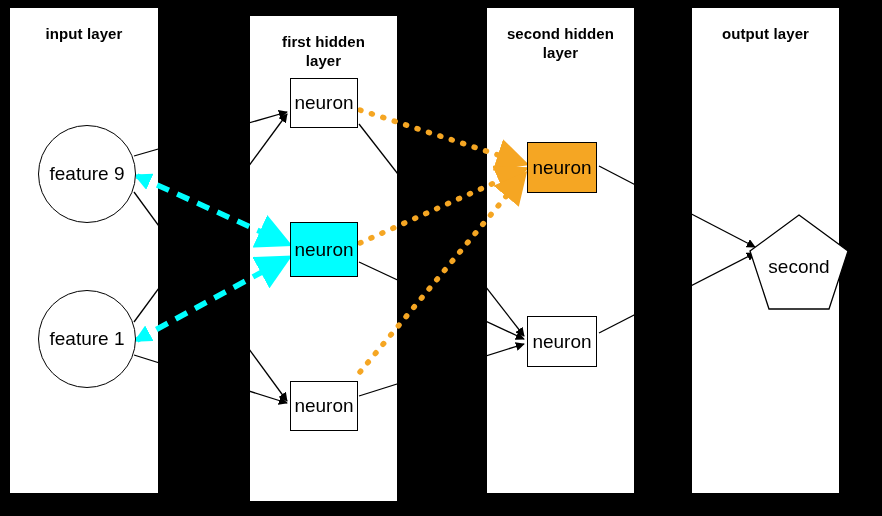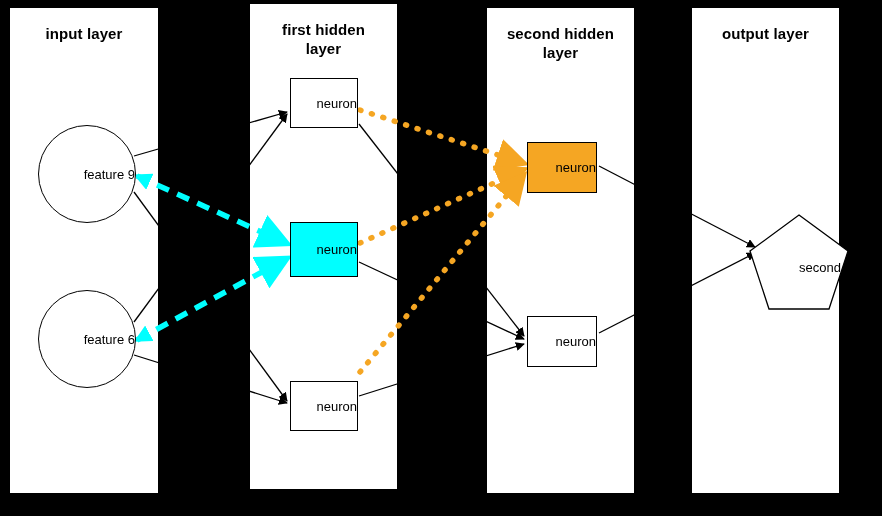--- a/index.html
+++ b/index.html
@@ -37,22 +37,22 @@
     left: 0;
     top: 0;
     width: 882px;
     height: 516px;
     pointer-events: none;
   }
   .node-label {
     position: absolute;
     display: flex;
     align-items: center;
-    justify-content: flex-end;
-    font-size: 13px;
+    justify-content: center;
+    font-size: 19px;
     color: #000000;
     box-sizing: border-box;
     pointer-events: auto;
   }
   .box-node {
     border: 1.4px solid #000000;
     background: #ffffff;
   }
   .box-node.cyan { background: #00ffff; }
   .box-node.orange { background: #f5a623; }
@@ -68,21 +68,21 @@
 </style>
 </head>
 <body>
 
 <div id="stage">
 
   <div class="panel" style="left:10px; top:8px; width:148px; height:485px;">
     <div class="panel-title" style="top:16px;">input layer</div>
   </div>
 
-  <div class="panel" style="left:250px; top:4px; width:147px; height:485px;">
+  <div class="panel" style="left:250px; top:16px; width:147px; height:485px;">
     <div class="panel-title" style="top:16px; padding:0 22px;">first hidden layer</div>
   </div>
 
   <div class="panel" style="left:487px; top:8px; width:147px; height:485px;padding-left:44px;">
     <div class="panel-title" style="top:16px; padding:0 18px;">second hidden layer</div>
   </div>
 
   <div class="panel" style="left:692px; top:8px; width:147px; height:485px;">
     <div class="panel-title" style="top:16px;">output layer</div>
   </div>
@@ -124,21 +124,21 @@
     <line x1="360" y1="372" x2="523" y2="176" stroke="#f5a623" stroke-width="5.5" stroke-dasharray="1 11" stroke-linecap="round" marker-end="url(#arrow-orange)"></line>
 
     <polygon points="799,215 848,251 829,309 769,309 750,251" fill="#ffffff" stroke="#000000" stroke-width="1.3"></polygon>
   </svg>
 
   <div class="node-label circle-node" style="left:38px; top:125px; width:98px; height:98px;">
     <span>feature 9</span>
   </div>
 
   <div class="node-label circle-node" style="left:38px; top:290px; width:98px; height:98px;">
-    <span>feature 6</span>
+    <span>feature 1</span>
   </div>
 
   <div class="node-label box-node" style="left:290px; top:78px; width:68px; height:50px;">
     <span>neuron</span>
   </div>
 
   <div class="node-label box-node cyan" style="left:290px; top:222px; width:68px; height:55px;">
     <span>neuron</span>
   </div>
 

